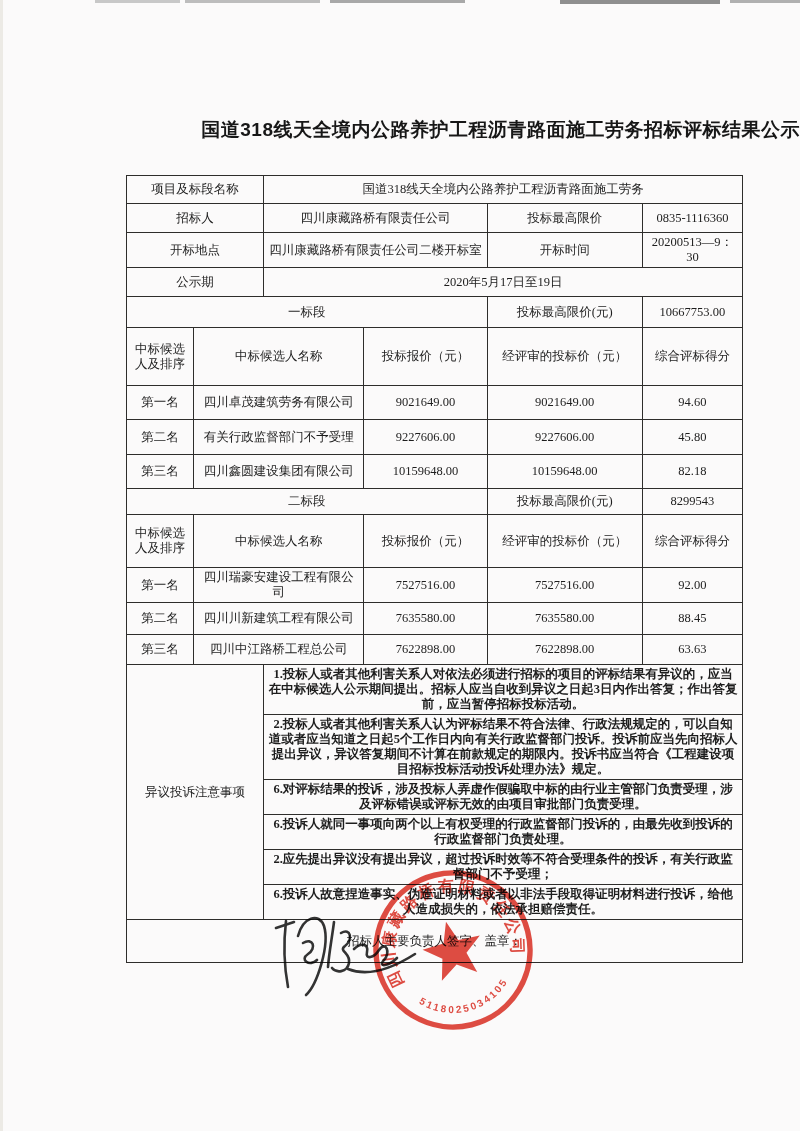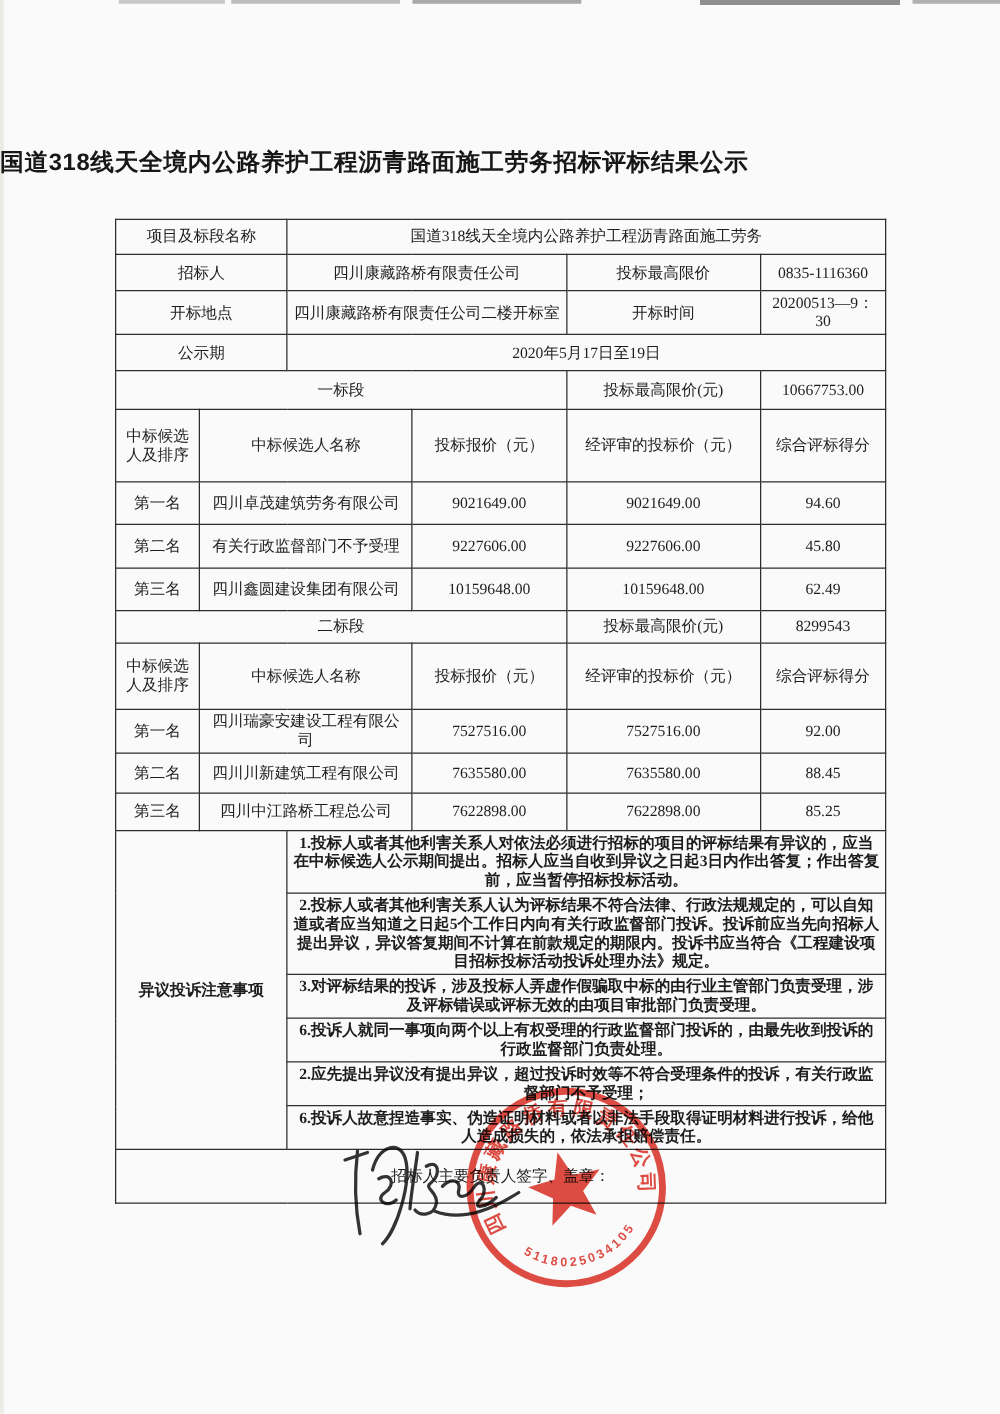--- a/index.html
+++ b/index.html
@@ -9,41 +9,41 @@
     margin:0 auto;
     background:#fbfafa;
     overflow:hidden;
     font-family:"Liberation Serif", serif;
     color:#1d1d1d;
   }
   .edge-strip{position:absolute;left:0;top:0;width:3px;height:100%;background:#eceae5;}
   .dash{position:absolute;top:0;}
   .title{
     position:absolute;top:117px;left:0;width:100%;
-    text-align:left;
+    text-align:right;
     font-family:"Liberation Sans", sans-serif;
     font-weight:bold;font-size:19px;letter-spacing:.5px;color:#171717;
   }
   .doc-table{position:absolute;left:92px;top:175px;}
   table.main{
-    border-collapse:collapse;table-layout:fixed;width:617px;
+    border-collapse:collapse;table-layout:fixed;width:617px;margin-left:34px;
   }
   table.main td{
     border:1.5px solid #2e2d2b;
     text-align:center;vertical-align:middle;
     font-size:12.5px;line-height:15px;
     padding:2px 4px;
     overflow:hidden;
   }
   td.notice-cell{
     text-align:left;font-size:11.5px;line-height:15.5px;
     padding:5px 8px 5px 9px;
     font-weight:bold;
   }
-  td.notice-label{font-size:12.5px;font-weight:bold;}
+  td.notice-label{font-size:12.5px;}
   td.sig-cell{
     text-align:left;padding-left:9px;height:38px;font-size:12.5px;
   }
   .stamp{
     position:absolute;left:367px;top:864px;width:172px;height:172px;
     opacity:.87;mix-blend-mode:multiply;
   }
   .signature-ink{
     position:absolute;left:253px;top:893px;width:195px;height:138px;
     mix-blend-mode:multiply;
@@ -120,21 +120,21 @@
           <td colspan="2">有关行政监督部门不予受理</td>
           <td>9227606.00</td>
           <td>9227606.00</td>
           <td>45.80</td>
         </tr>
         <tr style="height:34px">
           <td>第三名</td>
           <td colspan="2">四川鑫圆建设集团有限公司</td>
           <td>10159648.00</td>
           <td>10159648.00</td>
-          <td>62.49</td>
+          <td>82.18</td>
         </tr>
 
         <tr style="height:26px">
           <td colspan="4">二标段</td>
           <td>投标最高限价(元)</td>
           <td>8299543</td>
         </tr>
         <tr style="height:53px">
           <td>中标候选人及排序</td>
           <td colspan="2">中标候选人名称</td>
@@ -154,32 +154,32 @@
           <td colspan="2">四川川新建筑工程有限公司</td>
           <td>7635580.00</td>
           <td>7635580.00</td>
           <td>88.45</td>
         </tr>
         <tr style="height:30px">
           <td>第三名</td>
           <td colspan="2">四川中江路桥工程总公司</td>
           <td>7622898.00</td>
           <td>7622898.00</td>
-          <td>85.25</td>
+          <td>63.63</td>
         </tr>
 
         <tr>
           <td colspan="2" rowspan="6" class="notice-label">异议投诉注意事项</td>
           <td colspan="4" class="notice-cell">1.投标人或者其他利害关系人对依法必须进行招标的项目的评标结果有异议的，应当在中标候选人公示期间提出。招标人应当自收到异议之日起3日内作出答复；作出答复前，应当暂停招标投标活动。</td>
         </tr>
         <tr>
           <td colspan="4" class="notice-cell">2.投标人或者其他利害关系人认为评标结果不符合法律、行政法规规定的，可以自知道或者应当知道之日起5个工作日内向有关行政监督部门投诉。投诉前应当先向招标人提出异议，异议答复期间不计算在前款规定的期限内。投诉书应当符合《工程建设项目招标投标活动投诉处理办法》规定。</td>
         </tr>
         <tr>
-          <td colspan="4" class="notice-cell">3.对评标结果的投诉，涉及投标人弄虚作假骗取中标的由行业主管部门负责受理，涉及评标错误或评标无效的由项目审批部门负责受理。</td>
+          <td colspan="4" class="notice-cell">6.对评标结果的投诉，涉及投标人弄虚作假骗取中标的由行业主管部门负责受理，涉及评标错误或评标无效的由项目审批部门负责受理。</td>
         </tr>
         <tr>
           <td colspan="4" class="notice-cell">6.投诉人就同一事项向两个以上有权受理的行政监督部门投诉的，由最先收到投诉的行政监督部门负责处理。</td>
         </tr>
         <tr>
           <td colspan="4" class="notice-cell">2.应先提出异议没有提出异议，超过投诉时效等不符合受理条件的投诉，有关行政监督部门不予受理；</td>
         </tr>
         <tr>
           <td colspan="4" class="notice-cell">6.投诉人故意捏造事实、伪造证明材料或者以非法手段取得证明材料进行投诉，给他人造成损失的，依法承担赔偿责任。</td>
         </tr>

